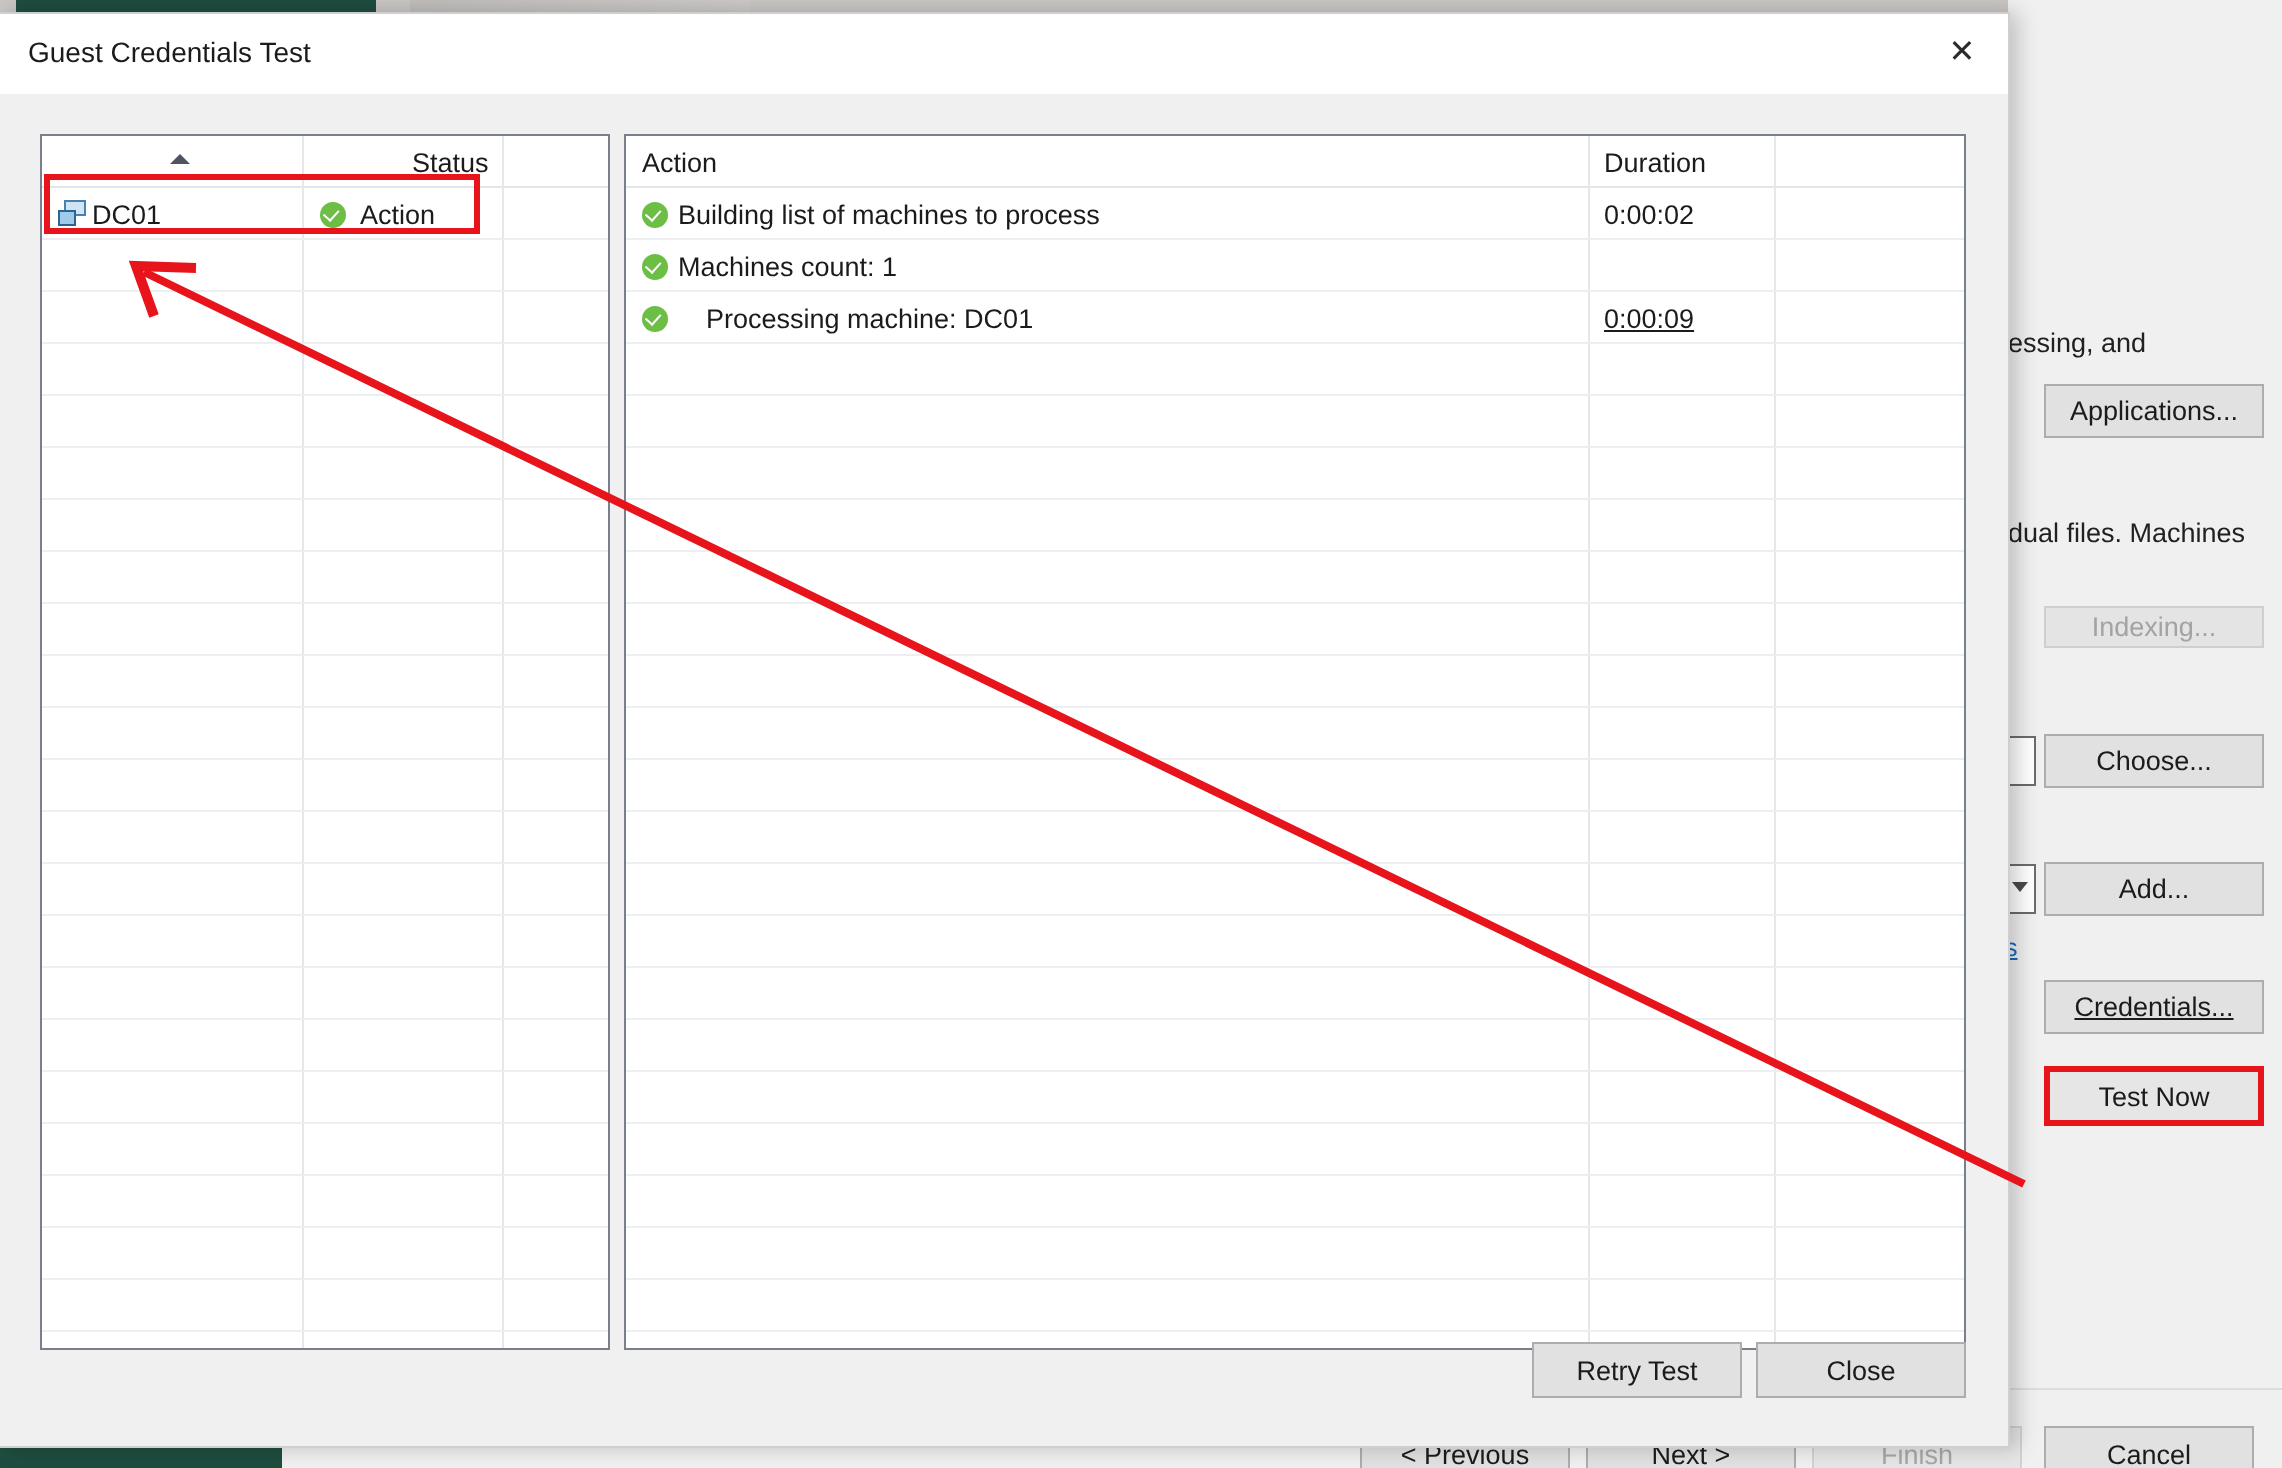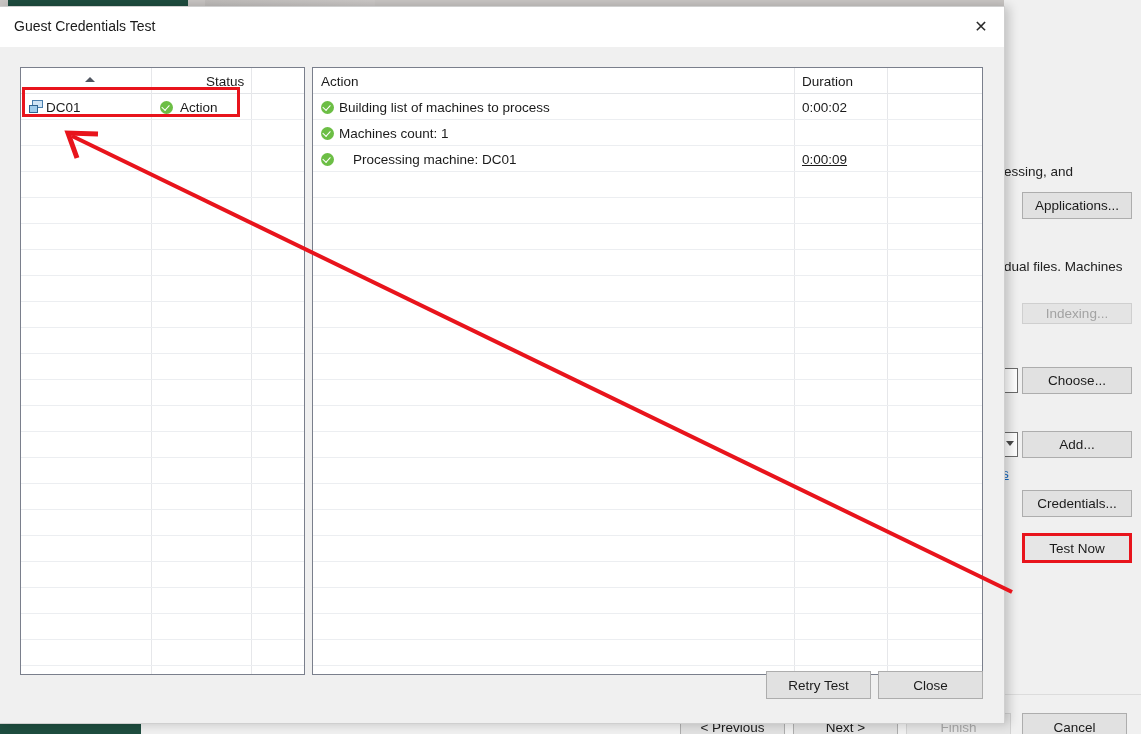--- a/index.html
+++ b/index.html
@@ -108,21 +108,21 @@
   <div id="bg-title-ghost"></div>
   <div id="bg-right-panel"></div>
 
   <div class="bg-text" style="left:1004px;top:164px;">essing, and</div>
   <div class="bg-text" style="left:1004px;top:259px;">dual files. Machines</div>
 
   <div class="bg-btn" style="left:1022px;top:192px;width:110px;height:27px;">Applications...</div>
   <div class="bg-btn disabled" style="left:1022px;top:303px;width:110px;height:21px;">Indexing...</div>
   <div class="bg-btn" style="left:1022px;top:367px;width:110px;height:27px;">Choose...</div>
   <div class="bg-btn" style="left:1022px;top:431px;width:110px;height:27px;">Add...</div>
-  <div class="bg-btn" style="left:1022px;top:490px;width:110px;height:27px;">Credentials...</div>
+  <div class="bg-btn" style="left:1022px;top:490px;width:110px;height:27px;text-decoration:underline;">Credentials...</div>
   <div class="bg-btn highlight-target" style="left:1024px;top:535px;width:106px;height:26px;">Test Now</div>
 
   <div id="bg-box-plain" style="left:996px;top:368px;width:22px;height:25px;"></div>
   <div id="bg-combo" style="left:996px;top:432px;width:22px;height:25px;">
     <div class="arrow"></div>
   </div>
   <div id="bg-link" style="left:999px;top:467px;">ts</div>
 
   <div id="bg-hr"></div>
 

